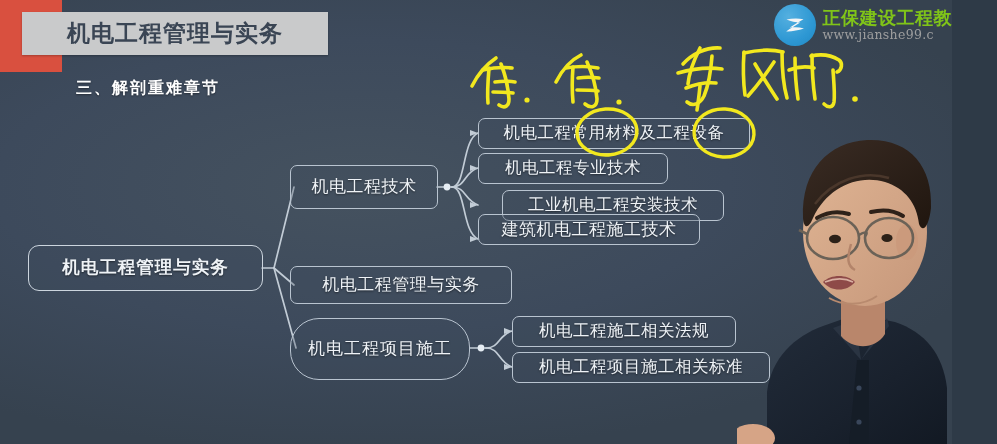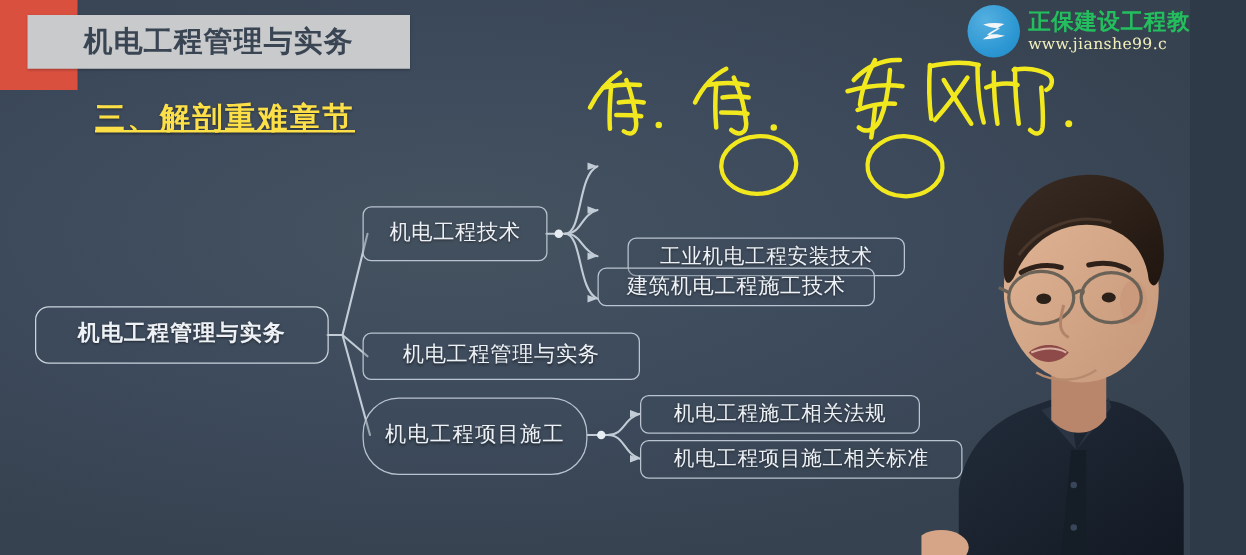--- a/index.html
+++ b/index.html
@@ -44,27 +44,26 @@
   #title-text {
     font-size: 23px;
     font-weight: bold;
     color: #3a4554;
     letter-spacing: 1px;
     white-space: nowrap;
   }
   #subtitle {
     position: absolute;
     left: 76px; top: 78px;
-    font-size: 24px;
+    font-size: 16px;
     font-weight: bold;
-    color: #fde047;
+    color: #ffffff;
     letter-spacing: 2px;
     white-space: nowrap;
     text-shadow: 0 1px 2px rgba(0,0,0,.45);
-    text-decoration: underline;
   }
 
   
   #brand {
     position: absolute;
     right: 0; top: 4px;
     display: flex;
     align-items: center;
     opacity: .95;
   }
@@ -74,27 +73,27 @@
     background: radial-gradient(circle at 35% 30%, #57b6e8 0%, #2e9ddb 60%, #1f8ecb 100%);
     display: flex; align-items: center; justify-content: center;
     flex: none;
     margin-right: 7px;
   }
   #brand-mark svg { display:block; }
   #brand-words { line-height: 1.05; }
   #brand-name {
     font-size: 18px;
     font-weight: bold;
-    color: #22c55e;
+    color: #84cc16;
     white-space: nowrap;
     letter-spacing: .5px;
   }
   #brand-url {
     font-size: 12.5px;
-    color: #fef9c3;
+    color: #a3a3a3;
     white-space: nowrap;
     font-family: "DejaVu Serif", "Liberation Serif", serif;
     letter-spacing: .3px;
   }
 
   
   #mindmap-svg {
     position: absolute;
     inset: 0;
     width: 997px; height: 444px;
@@ -213,21 +212,27 @@
   </svg>
 
   <div class="node root" style="left:28px; top:245px; width:235px; height:46px;">
     <span>机电工程管理与实务</span>
   </div>
 
   <div class="node" style="left:290px; top:165px; width:148px; height:44px;">
     <span>机电工程技术</span>
   </div>
 
-
+  <div class="node" style="left:478px; top:118px; width:272px; height:31px; font-size:16.5px;">
+    <span>机电工程常用材料及工程设备</span>
+  </div>
+
+  <div class="node" style="left:478px; top:153px; width:190px; height:31px; font-size:16.5px;">
+    <span>机电工程专业技术</span>
+  </div>
 
   <div class="node" style="left:478px; top:190px; width:222px; height:31px; font-size:16.5px;margin-left:24px;">
     <span>工业机电工程安装技术</span>
   </div>
 
   <div class="node" style="left:478px; top:214px; width:222px; height:31px; font-size:17px;">
     <span>建筑机电工程施工技术</span>
   </div>
 
   <div class="node" style="left:290px; top:266px; width:222px; height:38px;">

